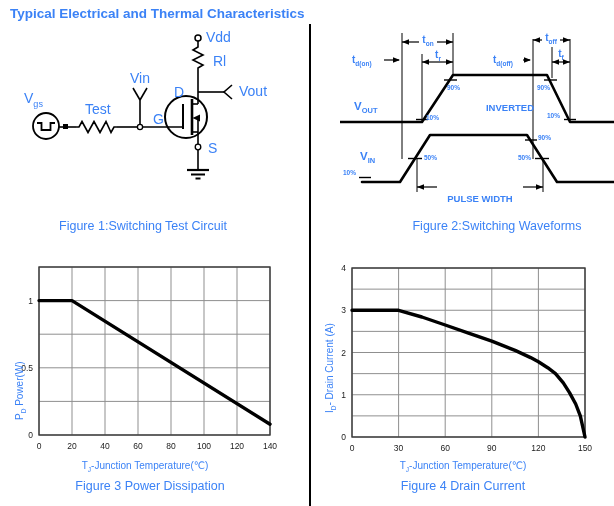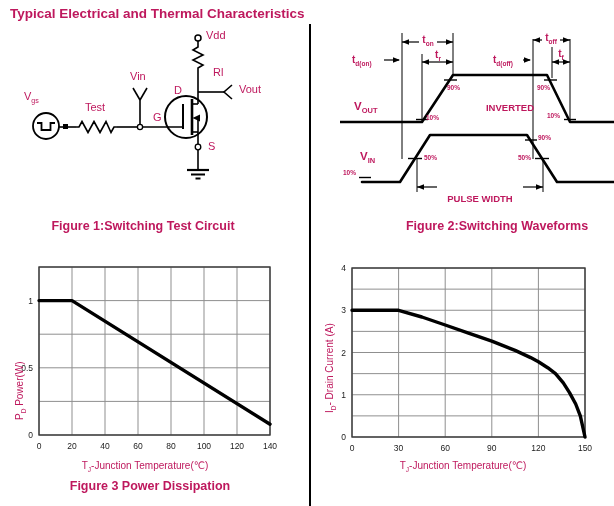--- a/index.html
+++ b/index.html
@@ -1,26 +1,26 @@
 <!DOCTYPE html>
 <html><head>
 <meta charset="utf-8">
 <style>
   html,body{margin:0;padding:0;background:#fff;}
   #page{position:relative;width:614px;height:506px;background:#fff;overflow:hidden;
-        font-family:"Liberation Sans","DejaVu Sans",sans-serif;color:#be185d;}
+        font-family:"Liberation Sans","DejaVu Sans",sans-serif;color:#3b82f6;}
   .abs{position:absolute;}
   #doc-title{position:absolute;left:10px;top:6px;font-size:13.5px;font-weight:bold;}
   #divider{position:absolute;left:309px;top:24px;width:2px;height:482px;background:#000;}
-  .cap{position:absolute;font-size:12.5px;font-weight:bold;text-align:center;}
+  .cap{position:absolute;font-size:12.5px;font-weight:normal;text-align:center;}
   .xtitle{position:absolute;font-size:10px;text-align:center;}
   .ytitle{position:absolute;font-size:10px;white-space:nowrap;transform:rotate(-90deg);transform-origin:0 0;}
   sub{font-size:0.65em;}
   
-  .clabel{position:absolute;font-size:11px;white-space:nowrap;}
+  .clabel{position:absolute;font-size:14px;white-space:nowrap;}
   
   .wt{position:absolute;font-size:10px;font-weight:bold;white-space:nowrap;}
   .wt.ctr{transform:translateX(-50%);}
   .pct{position:absolute;font-size:6.5px;font-weight:bold;white-space:nowrap;}
   .big{position:absolute;font-size:11.5px;font-weight:bold;white-space:nowrap;}
   .mid{position:absolute;font-size:9.5px;font-weight:bold;white-space:nowrap;transform:translateX(-50%);}
   
   .grid{stroke:#8f8f8f;stroke-width:1;fill:none;}
   .frame{fill:none;stroke:#3a3a3a;stroke-width:1.4;}
   .curve{fill:none;stroke:#000;stroke-width:3.4;stroke-linejoin:round;stroke-linecap:round;}
@@ -81,21 +81,21 @@
         <rect x="53" y="96" width="5" height="5"></rect>
         <polygon points="182.5,90 190,86.6 190,93.4"></polygon>
       </g>
     </svg>
     <span class="clabel" style="left:14px;top:62px;"><span>V</span><sub>gs</sub></span>
     <span class="clabel" style="left:75px;top:73px;">Test</span>
     <span class="clabel" style="left:120px;top:42px;">Vin</span>
     <span class="clabel" style="left:143px;top:83px;">G</span>
     <span class="clabel" style="left:164px;top:56px;">D</span>
     <span class="clabel" style="left:198px;top:112px;">S</span>
-    <span class="clabel" style="left:203px;top:38px;">Rl</span>
+    <span class="clabel" style="left:203px;top:25px;">Rl</span>
     <span class="clabel" style="left:196px;top:1px;">Vdd</span>
     <span class="clabel" style="left:229px;top:55px;">Vout</span>
   </div>
   <div class="cap" style="left:0;top:219px;width:286px;">Figure 1:Switching Test Circuit</div>
 
   <div class="abs" style="left:340px;top:28px;width:274px;height:192px;">
     <svg width="274" height="192" viewBox="0 0 274 192">
       <g stroke="#000" stroke-width="1" fill="none">
 
         <line x1="62" y1="5" x2="62" y2="131"></line>
@@ -226,14 +226,15 @@
       <text x="220.4" y="201" class="tick tx">120</text>
       <text x="267" y="201" class="tick tx">150</text>
       <text x="28" y="190" class="tick ty">0</text>
       <text x="28" y="147.75" class="tick ty">1</text>
       <text x="28" y="105.5" class="tick ty">2</text>
       <text x="28" y="63.25" class="tick ty">3</text>
       <text x="28" y="21" class="tick ty">4</text>
     </svg>
   <div class="ytitle" style="left:324px;top:413px;"><span>I</span><sub>D</sub><span>- Drain Current (A)</span></div>
   <div class="xtitle" style="left:318px;top:460px;width:290px;"><span>T</span><sub>J</sub><span>-Junction Temperature(℃)</span></div>
+  <div class="cap" style="left:313px;top:479px;width:300px;">Figure 4 Drain Current</div>
 
 </div>
 
 </body></html>

